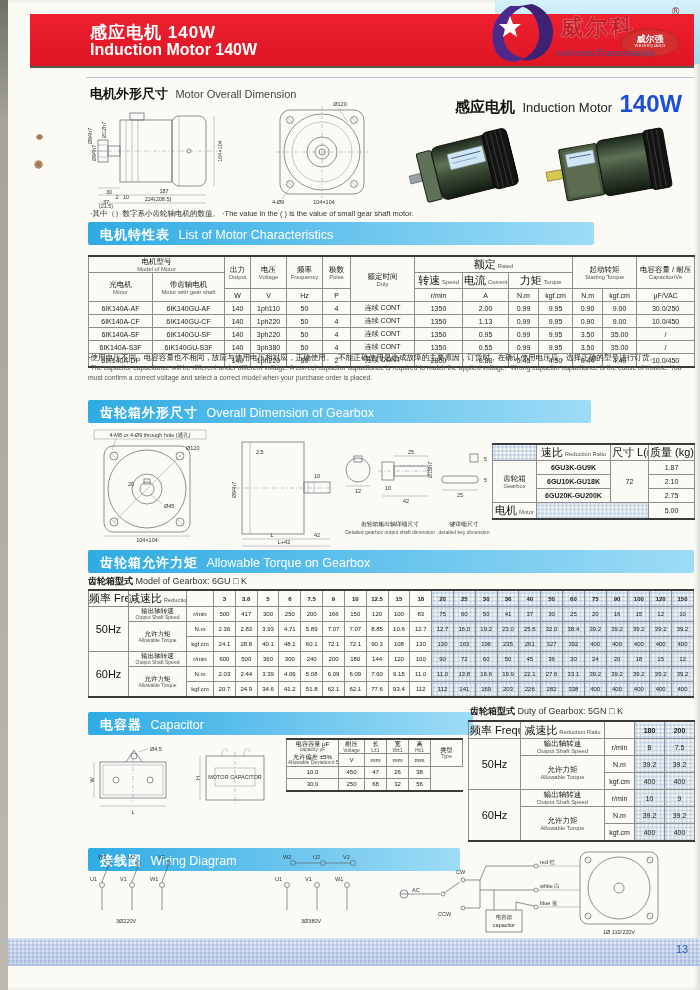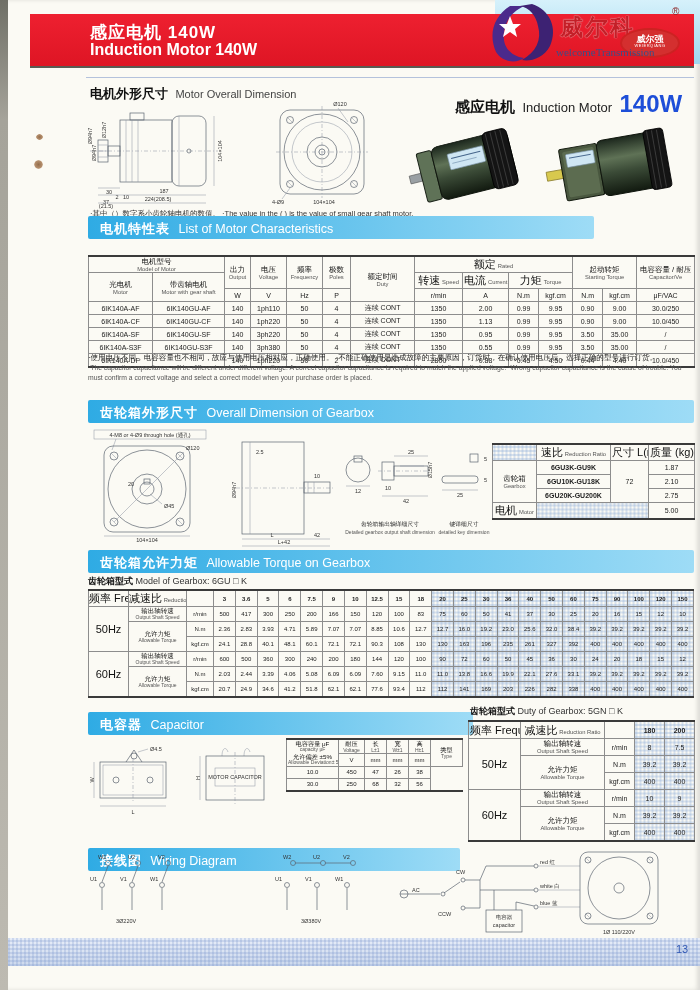--- a/index.html
+++ b/index.html
@@ -229,21 +229,21 @@
         <rect x="6" y="14" width="28" height="13" rx="1" fill="#cfe6f3" stroke="#7f98ad" stroke-width="0.6"></rect>
         <line x1="9" y1="18" x2="31" y2="18" stroke="#44648a" stroke-width="0.9"></line>
         <rect x="38" y="6" width="66" height="56" rx="6" fill="url(#gBody)" stroke="#10160e" stroke-width="1"></rect>
         <rect x="86" y="4" width="20" height="60" rx="4" fill="#141414" stroke="#000" stroke-width="0.8"></rect>
         <line x1="90" y1="5" x2="90" y2="63" stroke="#3a3a3a" stroke-width="1"></line>
         <line x1="95" y1="5" x2="95" y2="63" stroke="#3a3a3a" stroke-width="1"></line>
         <line x1="100" y1="5" x2="100" y2="63" stroke="#3a3a3a" stroke-width="1"></line>
       </g>
     </svg>
 
-    <div class="bar" style="left:80px;top:216px;width:506px;">
+    <div class="bar" style="left:80px;top:222px;width:506px;">
       <span class="bc">电机特性表</span>
       <span class="be">List of Motor Characteristics</span>
     </div>
 
     <table class="chart tblh">
       <colgroup>
           <col style="width:64px">
           <col style="width:72px">
           <col style="width:26px">
           <col style="width:36px">
@@ -401,21 +401,21 @@
             <td class="">10.0/450</td>
           </tr>
     </tbody>
       </table>
 
     <div class="notes">
       <div class="ncn">·使用电压不同，电容容量也不相同，故应与使用电压相对应，正确使用。 ·不能正确使用是造成故障的主要原因，订货时，在确认使用电压后，选择正确的型号进行订货。</div>
       <div class="nen">·The capacitor capacitance will be different under different voltage. A correct capacitor capacitance is required to match the applied voltage. ·Wrong capacitor capacitance is the cause of trouble. You must confirm a correct voltage and select a correct model when your purchase order is placed.</div>
     </div>
 
-    <div class="bar" style="left:80px;top:400px;width:606px;">
+    <div class="bar" style="left:80px;top:400px;width:503px;">
       <span class="bc">齿轮箱外形尺寸</span>
       <span class="be">Overall Dimension of Gearbox</span>
     </div>
 
     <svg style="left:80px;top:428px;" width="132" height="120" viewBox="0 0 132 120">
       <rect class="lnt" x="6" y="2" width="112" height="9"></rect>
       <text x="62" y="9" text-anchor="middle" font-size="5">4-M8 or 4-Ø9 through hole (通孔)</text>
       <line class="lnt" x1="28" y1="11" x2="24" y2="22"></line>
       <rect class="ln" x="16" y="18" width="86" height="86" rx="9"></rect>
       <circle class="ln" cx="59" cy="61" r="39"></circle>

